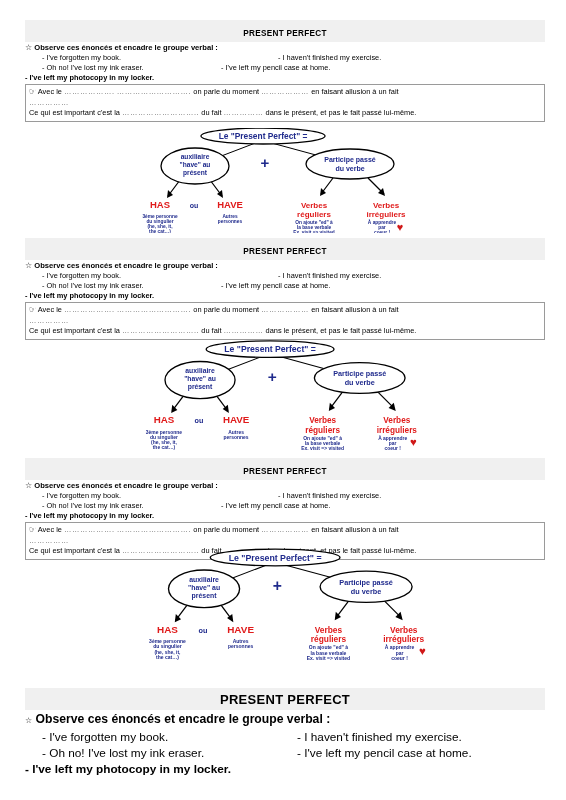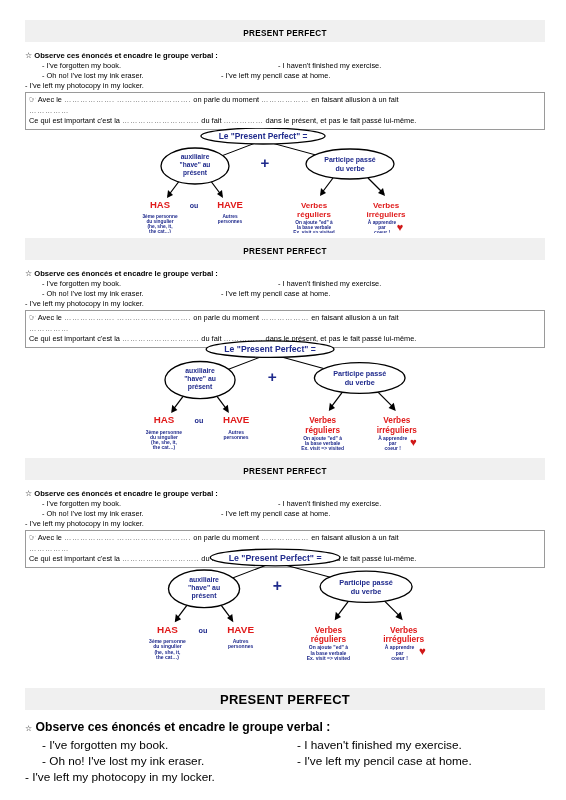--- a/index.html
+++ b/index.html
@@ -7,26 +7,26 @@
     width:566px;height:800px;overflow:hidden;position:relative;
     font-family:"Liberation Sans", sans-serif;color:#000;
     -webkit-font-smoothing:antialiased;
   }
   .page{position:absolute;left:0;top:0;width:566px;height:800px;background:#fff;}
 
   
   .block{position:absolute;left:25px;width:520px;}
   .hdr-band{background:#f0f0f0;text-align:center;padding:2px 0 2px 0;}
   .hdr-band .t{font-size:8.2px;font-weight:bold;letter-spacing:.3px;text-align:center;}
-  .instr{font-size:7.6px;font-weight:bold;margin-top:9px;line-height:10px;}
+  .instr{font-size:7.6px;font-weight:bold;margin-top:1px;line-height:10px;}
   .instr .star{font-weight:normal;font-size:8px;}
   .sent-row{font-size:7.4px;line-height:10px;position:relative;height:10px;}
   .sent-row .l{position:absolute;left:17px;}
   .sent-row .r{position:absolute;}
-  .sent-single{font-size:7.4px;line-height:10px;}
+  .sent-single{font-size:7.4px;line-height:10px;font-weight:bold;}
 
   .fillbox{border:1px solid #9a9a9a;margin-top:1px;padding:2px 3px 2px 3px;}
   .fillbox .ln{font-size:7.4px;line-height:10.5px;}
   .fillbox .hand{font-size:8px;}
   .dots{letter-spacing:.6px;color:#555;}
 
   
   .diagram{position:absolute;}
   .diagram svg{display:block;}
 

